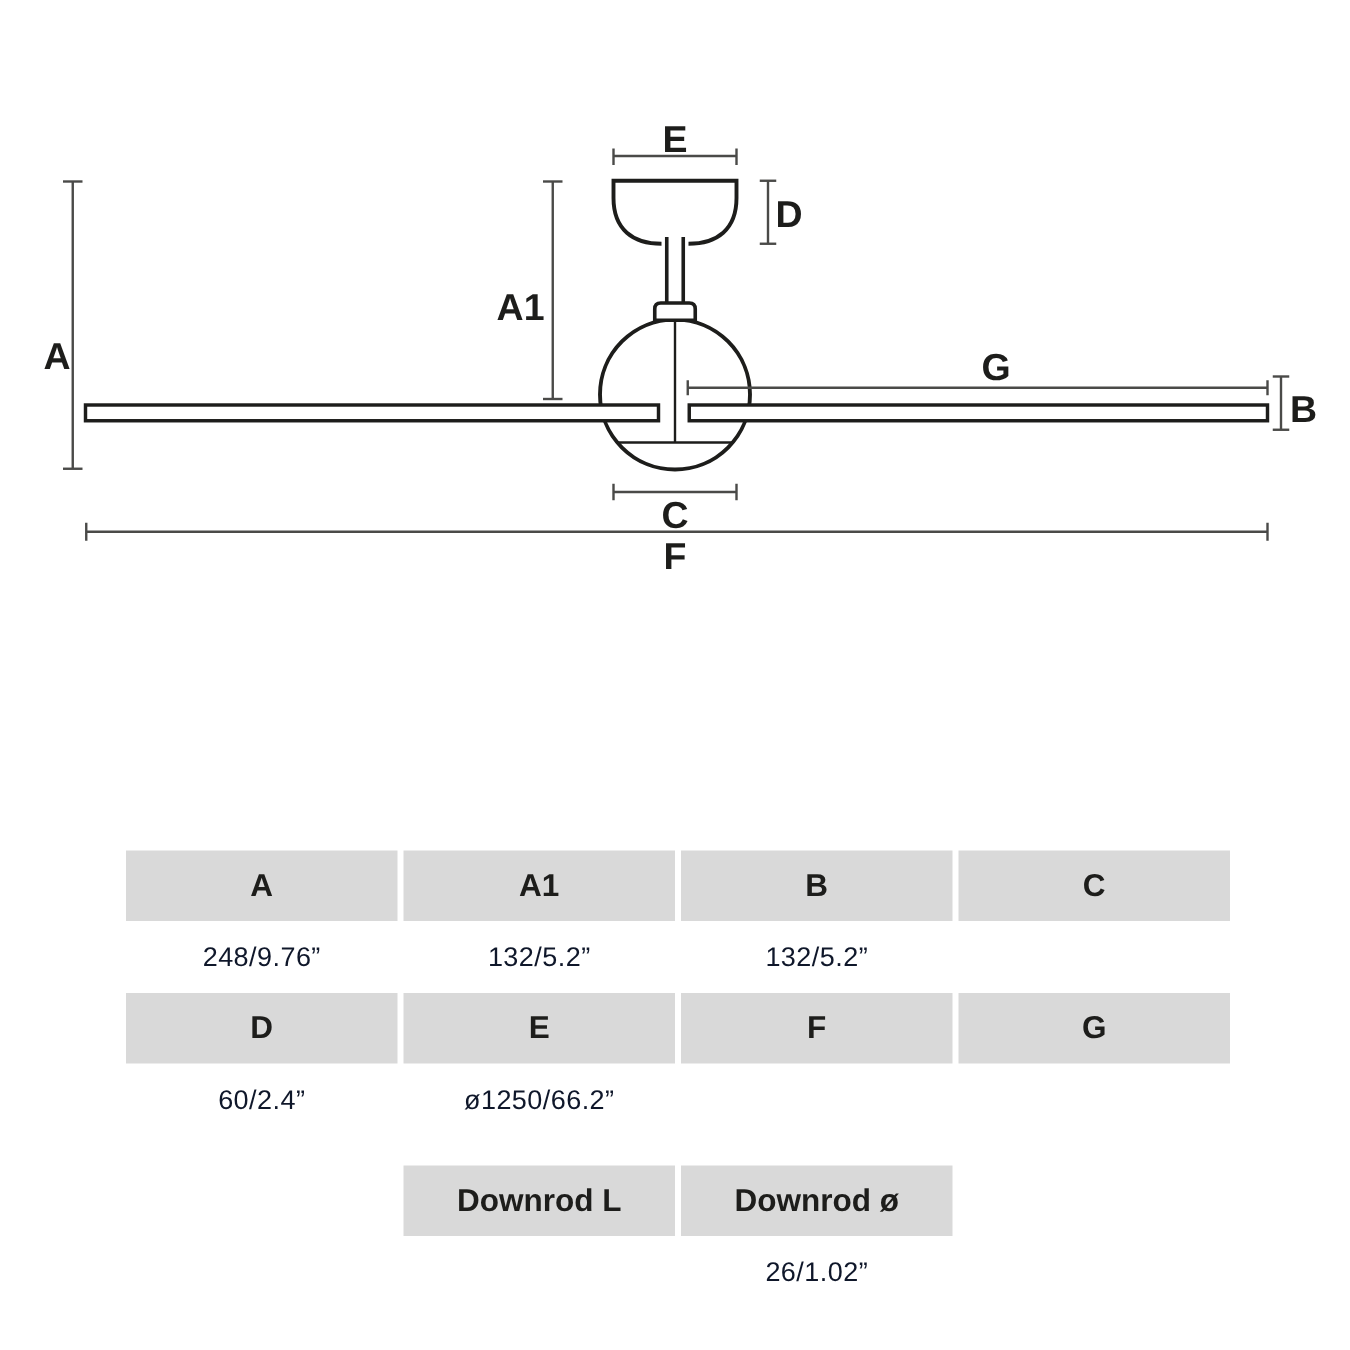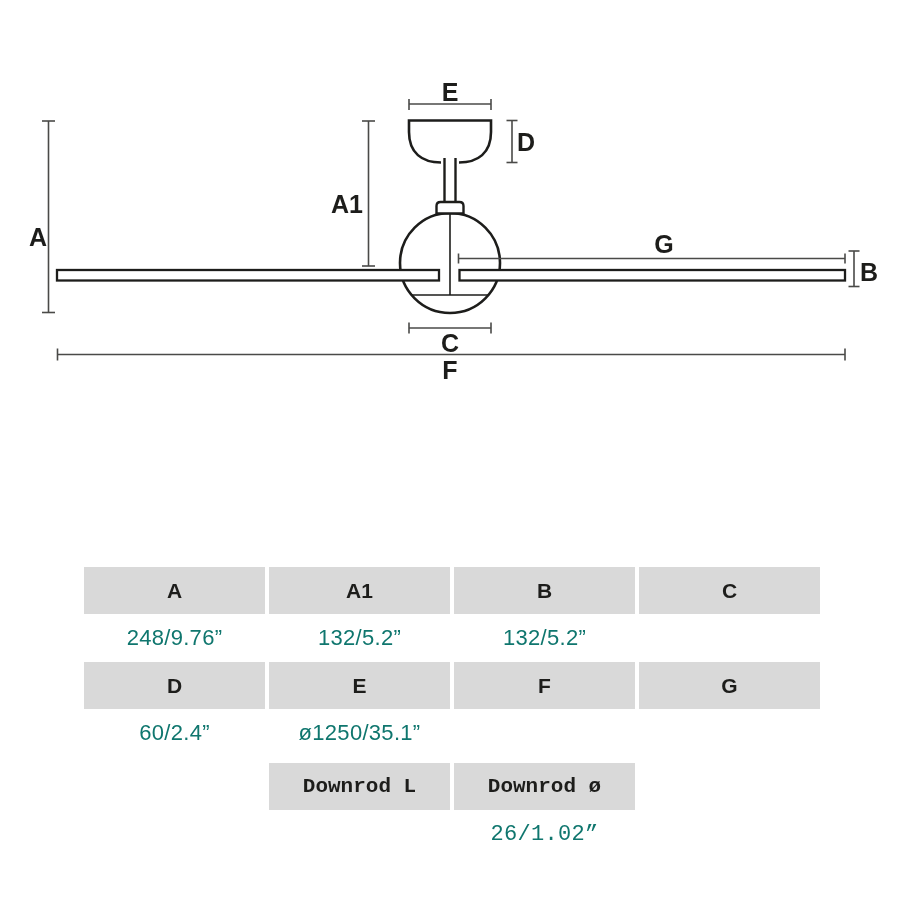--- a/index.html
+++ b/index.html
@@ -31,40 +31,39 @@
     top: 567px;
     width: 736px;
   }
   .tbl-grid {
     display: grid;
     grid-template-columns: repeat(4, 1fr);
     column-gap: 4px;
     row-gap: 0;
   }
   .tbl-grid.downrod-section {
-    margin-top: 6px;
-    font-family: Liberation Mono, monospace;
+    margin-top: 20px;
   }
   .hdr-cell {
     height: 47px;
     background: #d9d9d9;
     display: flex;
     align-items: center;
     justify-content: center;
     font-weight: bold;
     font-size: 21px;
     color: #1d1d1b;
   }
   .val-cell {
     height: 48px;
     display: flex;
     align-items: center;
     justify-content: center;
-    font-size: 22px;
-    color: #0f766e;
+    font-size: 18px;
+    color: #0f172a;
     letter-spacing: 0.3px;
   }
   .col2 { grid-column: 2; }
   .col3 { grid-column: 3; }
 </style>
 </head>
 <body>
 
 <div id="canvas">
 
@@ -162,21 +161,21 @@
       <div class="val-cell">132/5.2”</div>
       <div class="val-cell">132/5.2”</div>
     </div>
 
     <div class="tbl-grid">
       <div class="hdr-cell">D</div>
       <div class="hdr-cell">E</div>
       <div class="hdr-cell">F</div>
       <div class="hdr-cell">G</div>
       <div class="val-cell">60/2.4”</div>
-      <div class="val-cell">ø1250/35.1”</div>
+      <div class="val-cell">ø1250/66.2”</div>
     </div>
 
     <div class="tbl-grid downrod-section">
       <div class="hdr-cell col2">Downrod L</div>
       <div class="hdr-cell col3">Downrod ø</div>
       <div class="val-cell col3">26/1.02”</div>
     </div>
 
   </div>
 </div>

